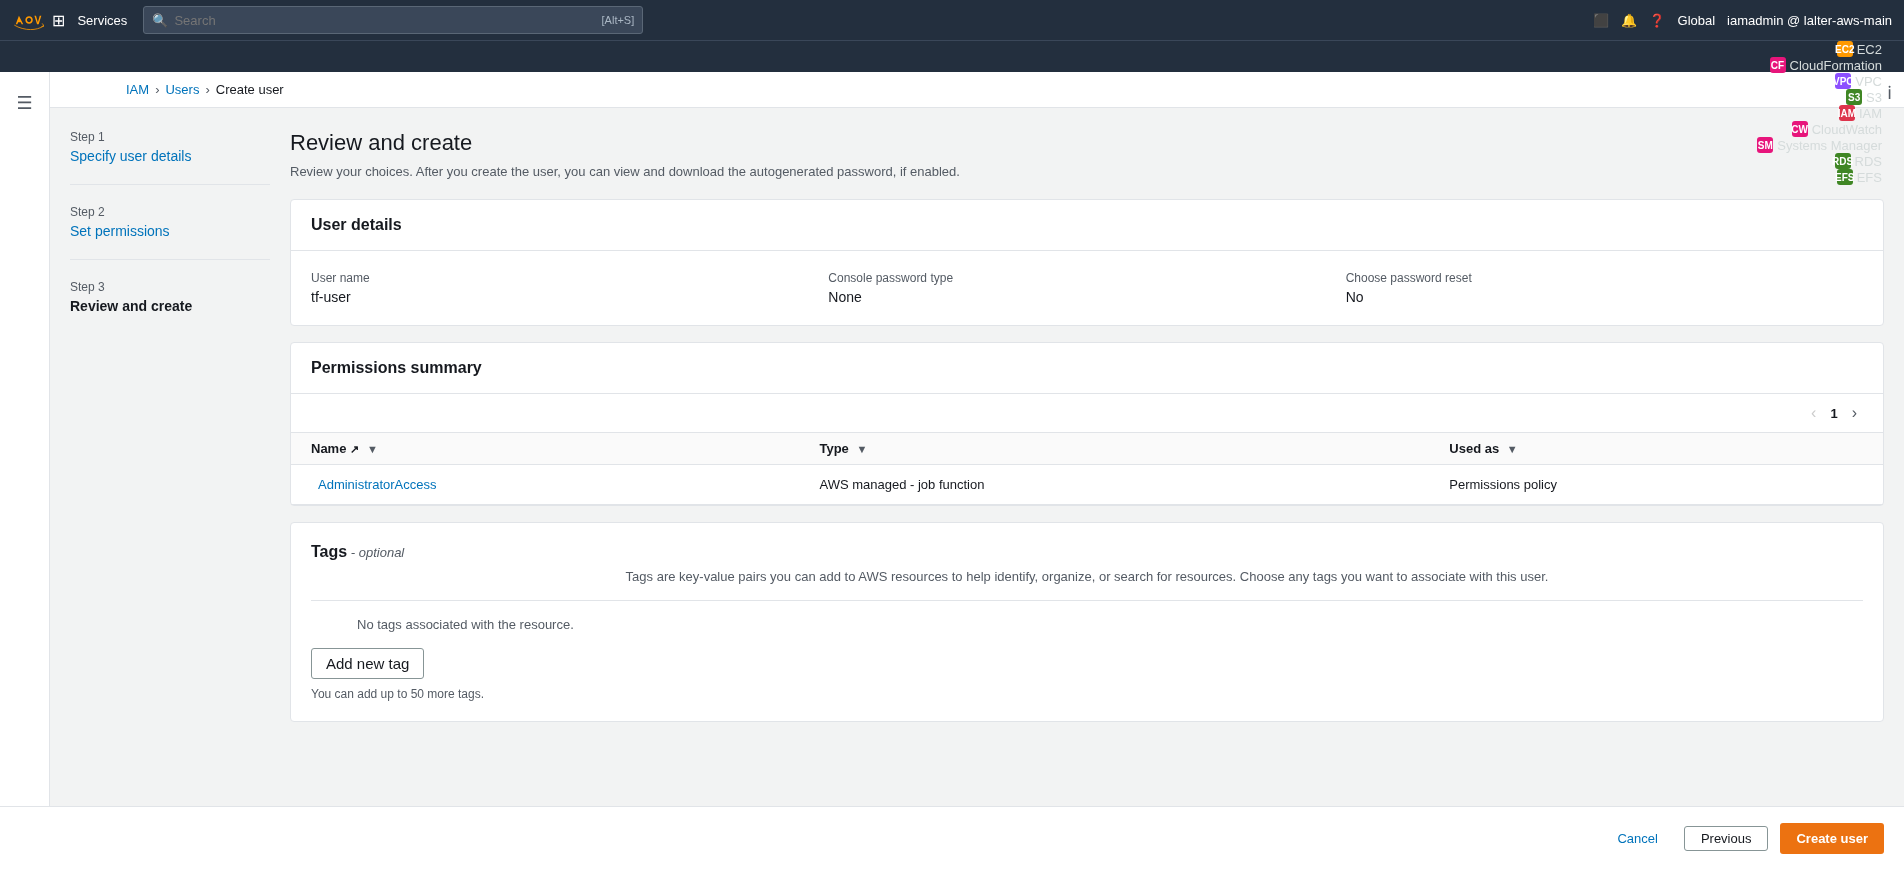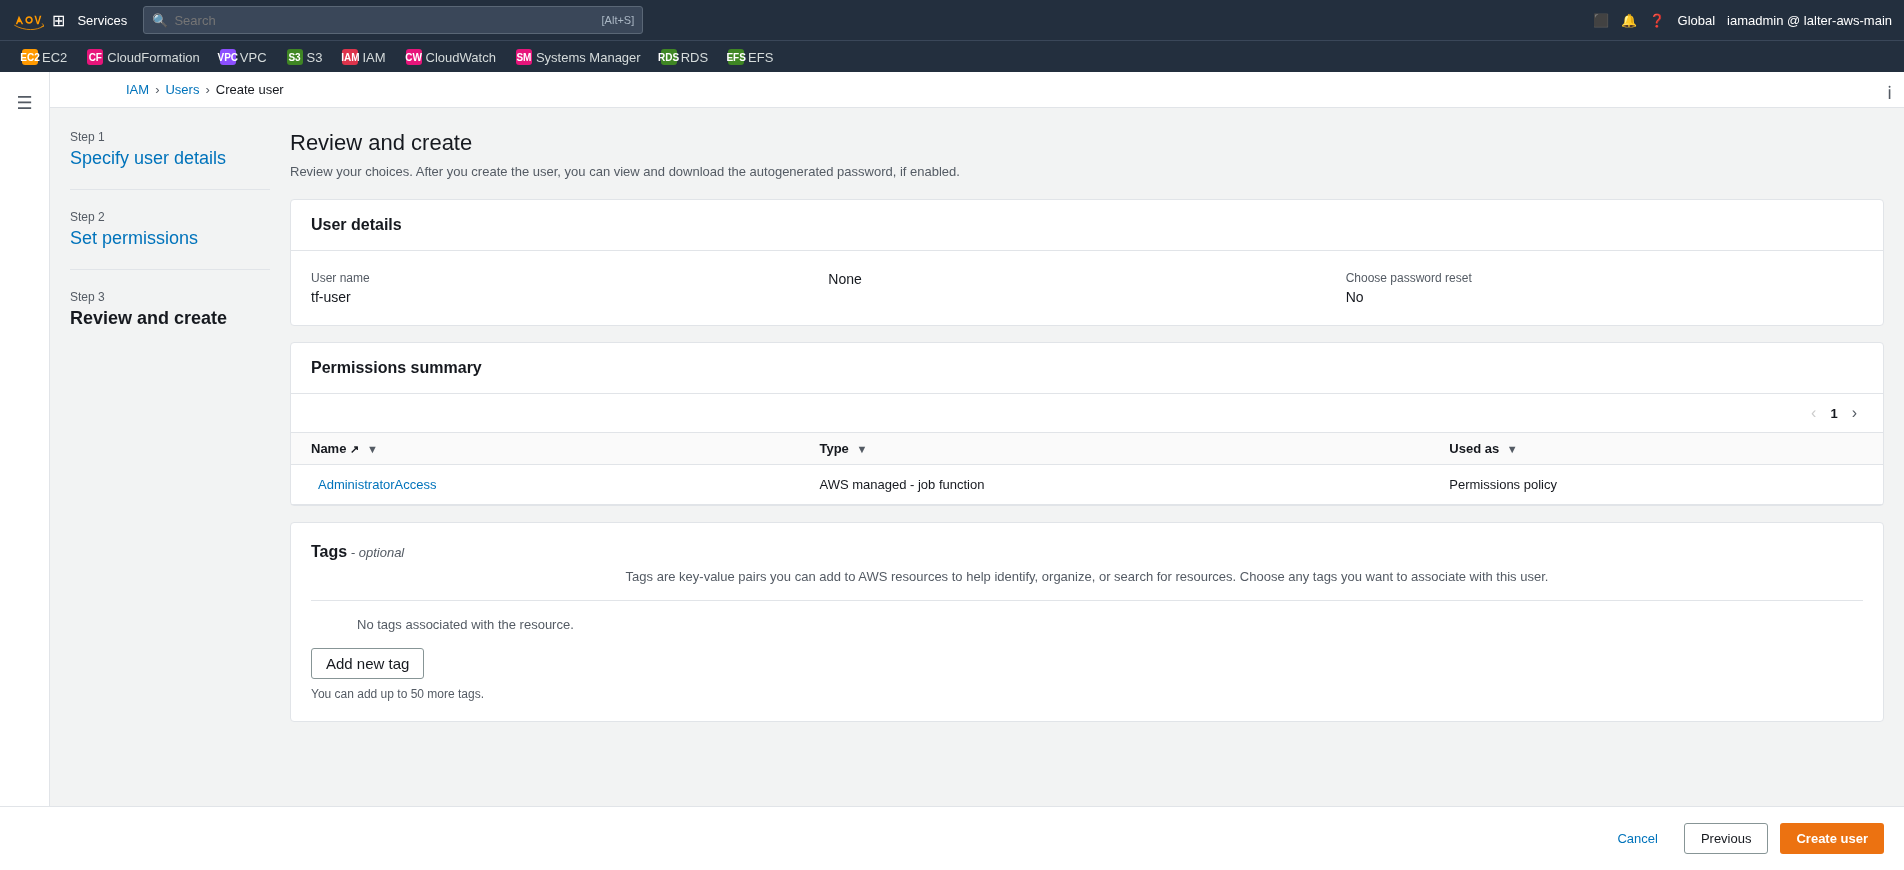--- a/index.html
+++ b/index.html
@@ -45,27 +45,28 @@
     .nav-search .shortcut { font-size: 11px; color: #aab7c4; }
     .nav-right { display: flex; align-items: center; gap: 12px; margin-left: auto; color: #fff; }
     .nav-right span { font-size: 13px; cursor: pointer; }
     .nav-icon { font-size: 16px; cursor: pointer; color: #fff; }
 
     
     .service-bar {
       background: #232f3e;
       height: 32px;
       display: flex;
-      align-items: flex-start;
+      align-items: flex-end;
       padding: 0 12px;
       gap: 0;
       position: fixed;
       top: 40px; left: 0; right: 0;
       z-index: 100;
       border-top: 1px solid #3a4759;
+      flex-direction: column;
     }
     .service-item {
       display: flex; align-items: center; gap: 4px;
       padding: 0 10px;
       height: 32px;
       color: #d5dbdb;
       font-size: 13px;
       cursor: pointer;
     }
     .service-badge {
@@ -125,21 +126,21 @@
     }
 
     
     .steps-panel {
       width: 200px;
       flex-shrink: 0;
     }
     .step-item { margin-bottom: 20px; padding-bottom: 20px; border-bottom: 1px solid #e1e4e8; }
     .step-item:last-child { border-bottom: none; }
     .step-label { font-size: 12px; color: #545b64; margin-bottom: 4px; }
-    .step-name { font-size: 18px; color: #0073bb; cursor: pointer; }
+    .step-name { font-size: 14px; color: #0073bb; cursor: pointer; }
     .step-name.active { font-weight: 700; color: #16191f; }
 
     
     .content-area { flex: 1; }
 
     .page-title { font-size: 22px; font-weight: 400; color: #16191f; margin-bottom: 8px; }
     .page-desc { font-size: 13px; color: #545b64; margin-bottom: 20px; }
 
     
     .card {
@@ -217,20 +218,21 @@
 
     
     .footer {
       position: fixed;
       bottom: 0; left: 0; right: 0;
       background: #fff;
       border-top: 1px solid #e1e4e8;
       padding: 16px 20px;
       display: flex;
       justify-content: flex-end;
+      align-items: center;
       gap: 12px;
       z-index: 100;
     }
     .btn-cancel {
       background: none;
       border: none;
       color: #0073bb;
       font-size: 13px;
       cursor: pointer;
       padding: 8px 14px;
@@ -371,20 +373,21 @@
 
       <div class="card">
         <div class="card-header">User details</div>
         <div class="card-body">
           <div class="details-grid">
             <div>
               <div class="detail-label">User name</div>
               <div class="detail-value">tf-user</div>
             </div>
             <div>
+              <div class="detail-label">Console password type</div>
               <div class="detail-value">None</div>
             </div>
             <div>
               <div class="detail-label">Choose password reset</div>
               <div class="detail-value">No</div>
             </div>
           </div>
         </div>
       </div>
 

